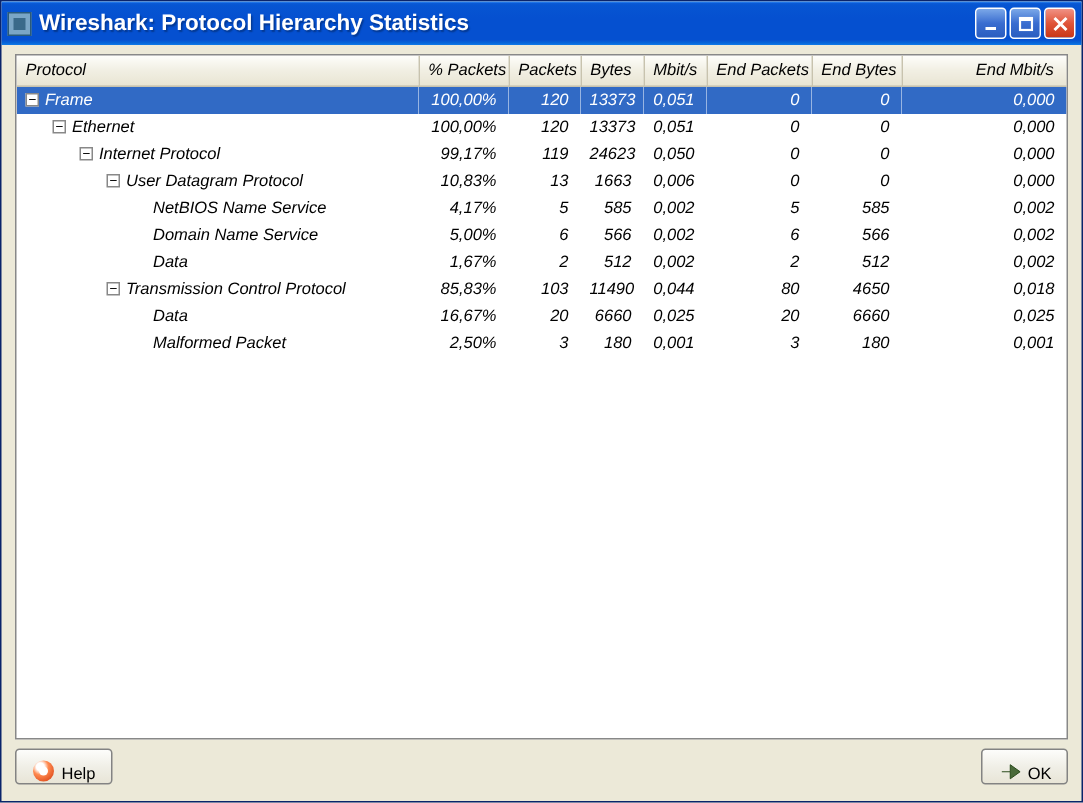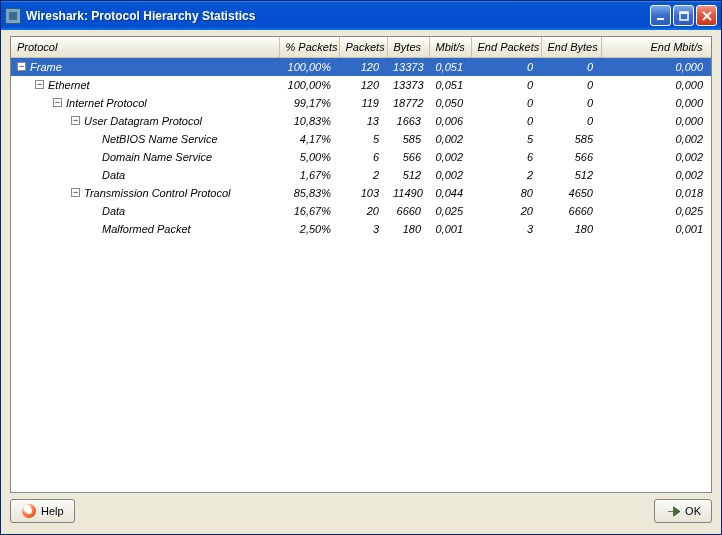--- a/index.html
+++ b/index.html
@@ -18,21 +18,21 @@
     position: relative;
   }
   .titlebar {
     height: 29px;
     background: linear-gradient(to bottom, #3a95ff 0%, #0a5bd6 4%, #0655d2 8%, #0550d0 40%, #0550d0 88%, #0665d8 95%, #0e7ae9 100%);
     display: flex;
     align-items: center;
     padding: 0 4px;
     color: #fff;
     font-weight: bold;
-    font-size: 12px;
+    font-size: 15px;
   }
   .titlebar-icon {
     width: 16px;
     height: 16px;
     background: #7aa6c6;
     border: 1px solid #2a5a7a;
     margin-right: 5px;
     position: relative;
   }
   .titlebar-icon::before {
@@ -136,21 +136,21 @@
     justify-content: space-between;
     align-items: center;
   }
   .btn {
     height: 24px;
     padding: 0 10px;
     background: linear-gradient(to bottom, #fdfdfb 0%, #f0efe7 50%, #e8e5d7 100%);
     border: 1px solid #838383;
     border-radius: 3px;
     display: flex;
-    align-items: center;
+    align-items: flex-end;
     gap: 4px;
     cursor: pointer;
     font-size: 11px;
     font-family: inherit;
   }
   .btn .icon { width:16px; height:16px; display:flex; align-items:center; justify-content:center; }
   .help-icon {
     width:14px; height:14px; border-radius:50%;
     background: radial-gradient(circle at 35% 30%, #fff 0%, #fff 20%, #ff8a50 40%, #e05020 80%);
     position:relative;
@@ -249,21 +249,21 @@
             <tr>
               <td>
                 <span class="proto-cell">
                   <span class="indent" style="width: 36px;"></span>
                   <span class="tree-toggle">−</span>
                   <span>Internet Protocol</span>
                 </span>
               </td>
               <td class="num">99,17%</td>
               <td class="num">119</td>
-              <td class="num">18772</td>
+              <td class="num">24623</td>
               <td class="num">0,050</td>
               <td class="num">0</td>
               <td class="num">0</td>
               <td class="num">0,000</td>
             </tr>
             <tr>
               <td>
                 <span class="proto-cell">
                   <span class="indent" style="width: 54px;"></span>
                   <span class="tree-toggle">−</span>

